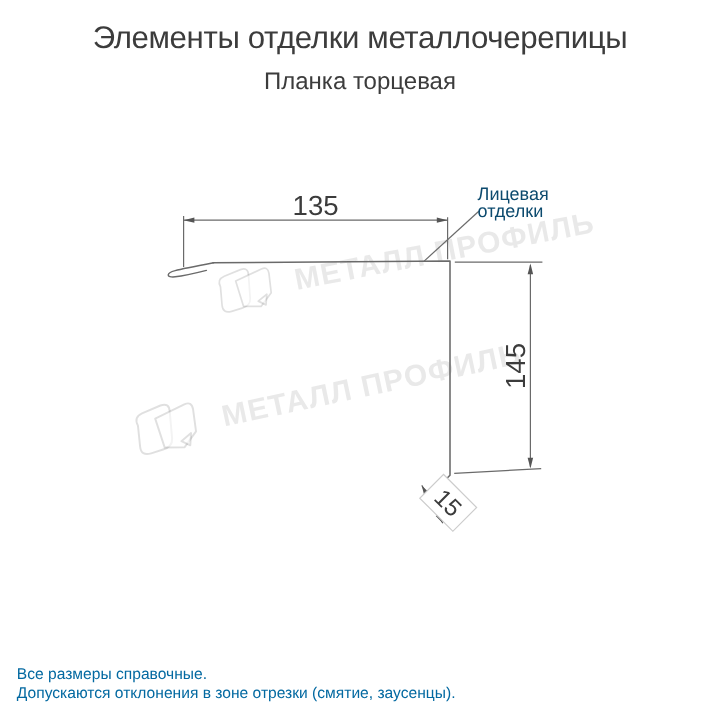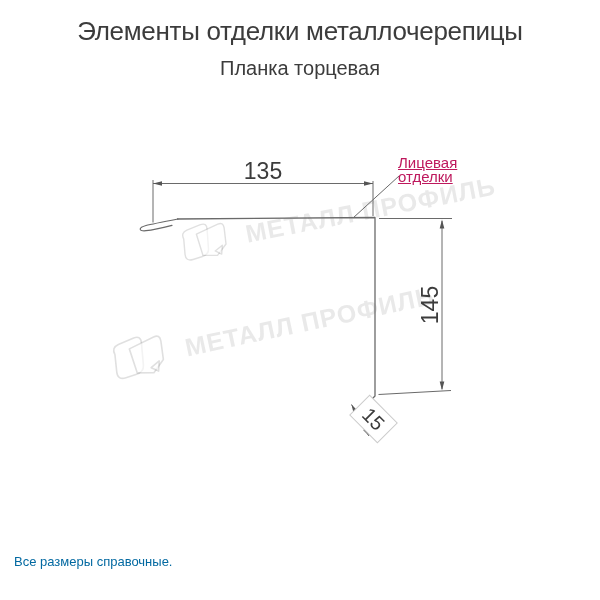--- a/index.html
+++ b/index.html
@@ -14,21 +14,21 @@
   }
   .subtitle{
     position:absolute;left:0;width:600px;text-align:center;
     font-size:20px;color:#3c3c3c;z-index:3;
   }
   .subtitle.s1{top:57px;}
   .subtitle.s2{top:99px;}
   
   .face-label{
     position:absolute;left:398px;top:156px;font-size:15px;line-height:14px;
-    color:#be185d;z-index:3;white-space:nowrap;text-decoration:underline;
+    color:#0c4a6e;z-index:3;white-space:nowrap;
   }
   
   .wm{
     position:absolute;display:flex;align-items:center;gap:7px;z-index:1;
     transform-origin:0 50%;white-space:nowrap;
   }
   .wm-text{
     font-size:25px;font-weight:700;letter-spacing:1px;
     color:rgba(100,100,100,0.14);
   }
@@ -109,14 +109,15 @@
       </g>
     </g>
   </svg>
 
   <div class="face-label">
     <div>Лицевая</div>
     <div>отделки</div>
   </div>
 
   <div class="footer-note note1">Все размеры справочные.</div>
+  <div class="footer-note note2">Допускаются отклонения в зоне отрезки (смятие, заусенцы).</div>
 
 </div>
 
 </body></html>

